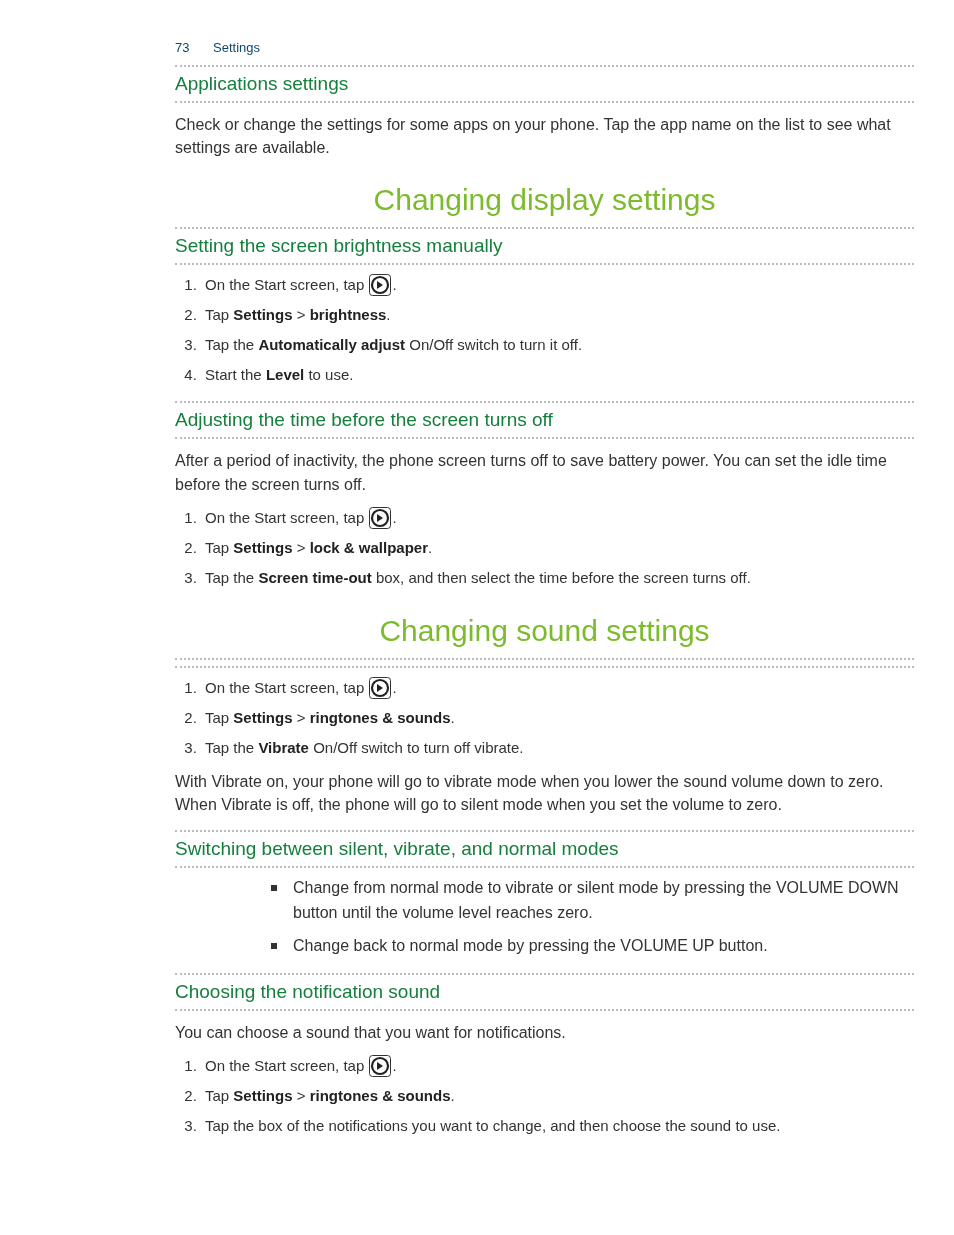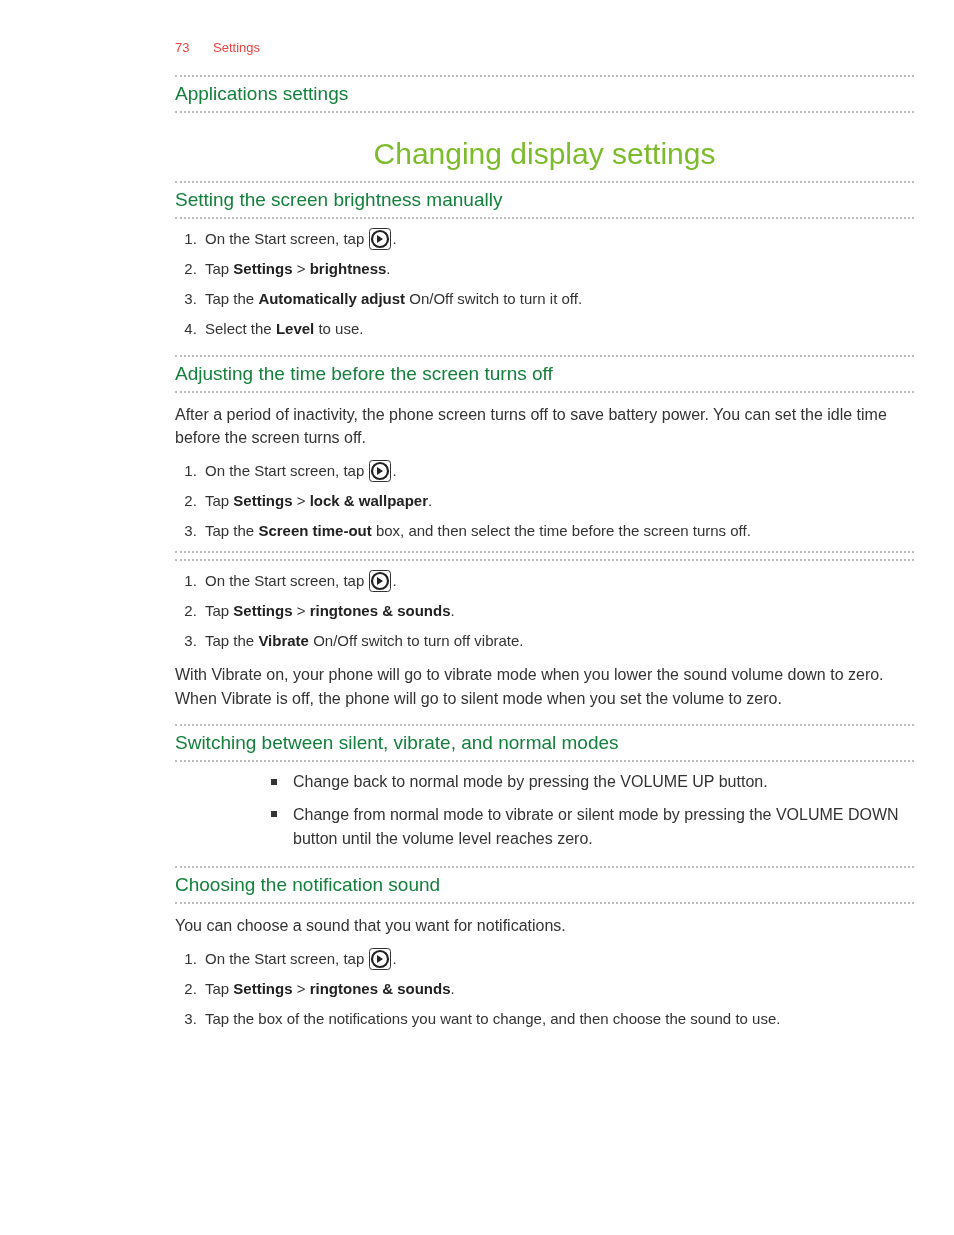--- a/index.html
+++ b/index.html
@@ -11,22 +11,22 @@
   }
   .page {
     width: 954px;
     min-height: 1235px;
     box-sizing: border-box;
     padding: 40px 40px 40px 175px;
     position: relative;
   }
   .header-row {
     font-size: 13px;
-    color: #ef4444;
-    margin-bottom: 20px;
+    color: #0c4a6e;
+    margin-bottom: 10px;
   }
   .header-row .pnum {
     display: inline-block;
     margin-right: 20px;
   }
   .dotted {
     border: none;
     border-top: 2px dotted #bbb;
     margin: 6px 0 6px 0;
   }
@@ -99,20 +99,21 @@
 <div class="page">
 
   <div class="header-row">
     <span class="pnum">73</span>
     <span>Settings</span>
   </div>
 
   <hr class="dotted">
   <div class="h2">Applications settings</div>
   <hr class="dotted">
+  <p class="body">Check or change the settings for some apps on your phone. Tap the app name on the list to see what settings are available.</p>
 
   <div class="h1">Changing display settings</div>
 
   <hr class="dotted">
   <div class="h2">Setting the screen brightness manually</div>
   <hr class="dotted">
 
   <ol class="steps">
     <li>
       <span>On the Start screen, tap </span><span class="arrow-icon"><svg viewBox="0 0 22 22">
@@ -121,21 +122,21 @@
             <path d="M8 7 L14 11 L8 15 Z" fill="#222"></path>
           </svg></span><span>.</span>
     </li>
     <li>
       <span>Tap </span><span class="bold">Settings</span><span> &gt; </span><span class="bold">brightness</span><span>.</span>
     </li>
     <li>
       <span>Tap the </span><span class="bold">Automatically adjust</span><span> On/Off switch to turn it off.</span>
     </li>
     <li>
-      <span>Select the </span><span class="bold">Level</span><span> to use.</span>
+      <span>Start the </span><span class="bold">Level</span><span> to use.</span>
     </li>
   </ol>
 
   <hr class="dotted section-gap">
   <div class="h2">Adjusting the time before the screen turns off</div>
   <hr class="dotted">
   <p class="body">After a period of inactivity, the phone screen turns off to save battery power. You can set the idle time before the screen turns off.</p>
 
   <ol class="steps">
     <li>
@@ -146,20 +147,21 @@
           </svg></span><span>.</span>
     </li>
     <li>
       <span>Tap </span><span class="bold">Settings</span><span> &gt; </span><span class="bold">lock &amp; wallpaper</span><span>.</span>
     </li>
     <li>
       <span>Tap the </span><span class="bold">Screen time-out</span><span> box, and then select the time before the screen turns off.</span>
     </li>
   </ol>
 
+  <div class="h1">Changing sound settings</div>
 
   <hr class="dotted">
   <hr class="dotted">
 
   <ol class="steps">
     <li>
       <span>On the Start screen, tap </span><span class="arrow-icon"><svg viewBox="0 0 22 22">
             <rect x="0.5" y="0.5" width="21" height="21" rx="3" ry="3" fill="#fff" stroke="#333" stroke-width="1"></rect>
             <circle cx="11" cy="11" r="8" fill="none" stroke="#222" stroke-width="2.2"></circle>
             <path d="M8 7 L14 11 L8 15 Z" fill="#222"></path>
@@ -173,22 +175,22 @@
     </li>
   </ol>
 
   <p class="body">With Vibrate on, your phone will go to vibrate mode when you lower the sound volume down to zero. When Vibrate is off, the phone will go to silent mode when you set the volume to zero.</p>
 
   <hr class="dotted section-gap">
   <div class="h2">Switching between silent, vibrate, and normal modes</div>
   <hr class="dotted">
 
   <ul class="bullets">
+    <li>Change from normal mode to vibrate or silent mode by pressing the VOLUME DOWN button until the volume level reaches zero.</li>
     <li>Change back to normal mode by pressing the VOLUME UP button.</li>
-    <li>Change from normal mode to vibrate or silent mode by pressing the VOLUME DOWN button until the volume level reaches zero.</li>
   </ul>
 
   <hr class="dotted section-gap">
   <div class="h2">Choosing the notification sound</div>
   <hr class="dotted">
 
   <p class="body">You can choose a sound that you want for notifications.</p>
 
   <ol class="steps">
     <li>

